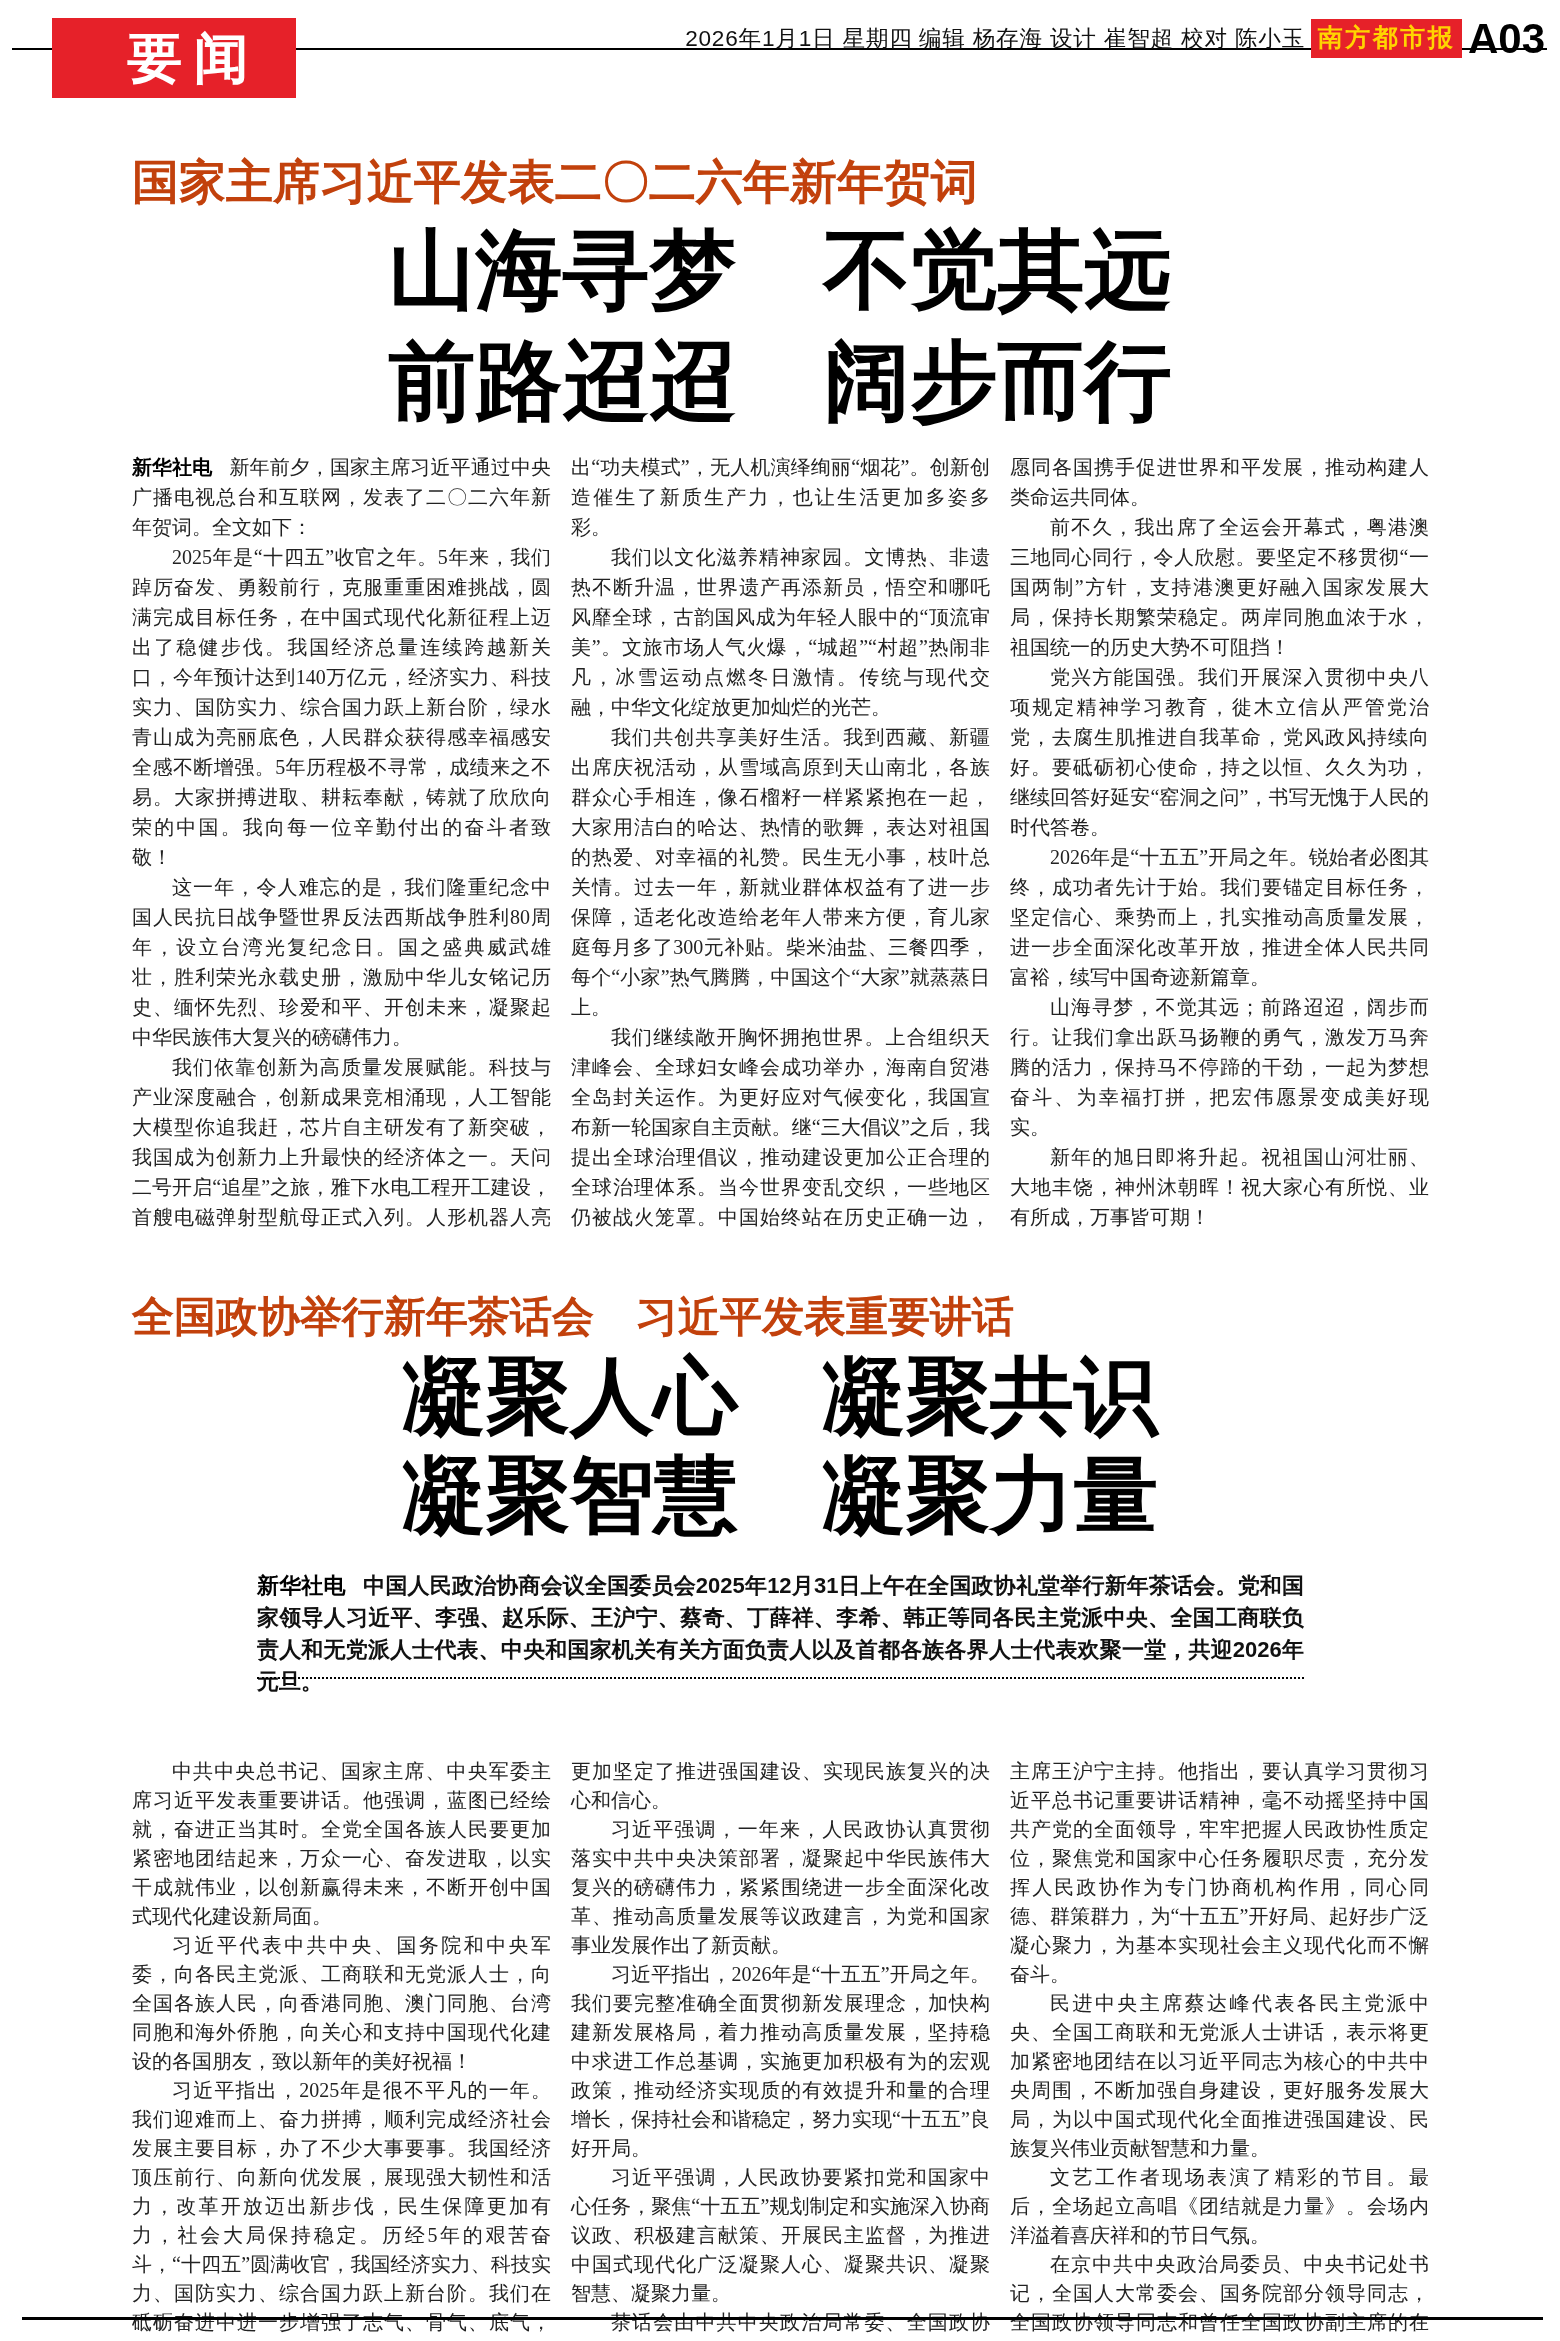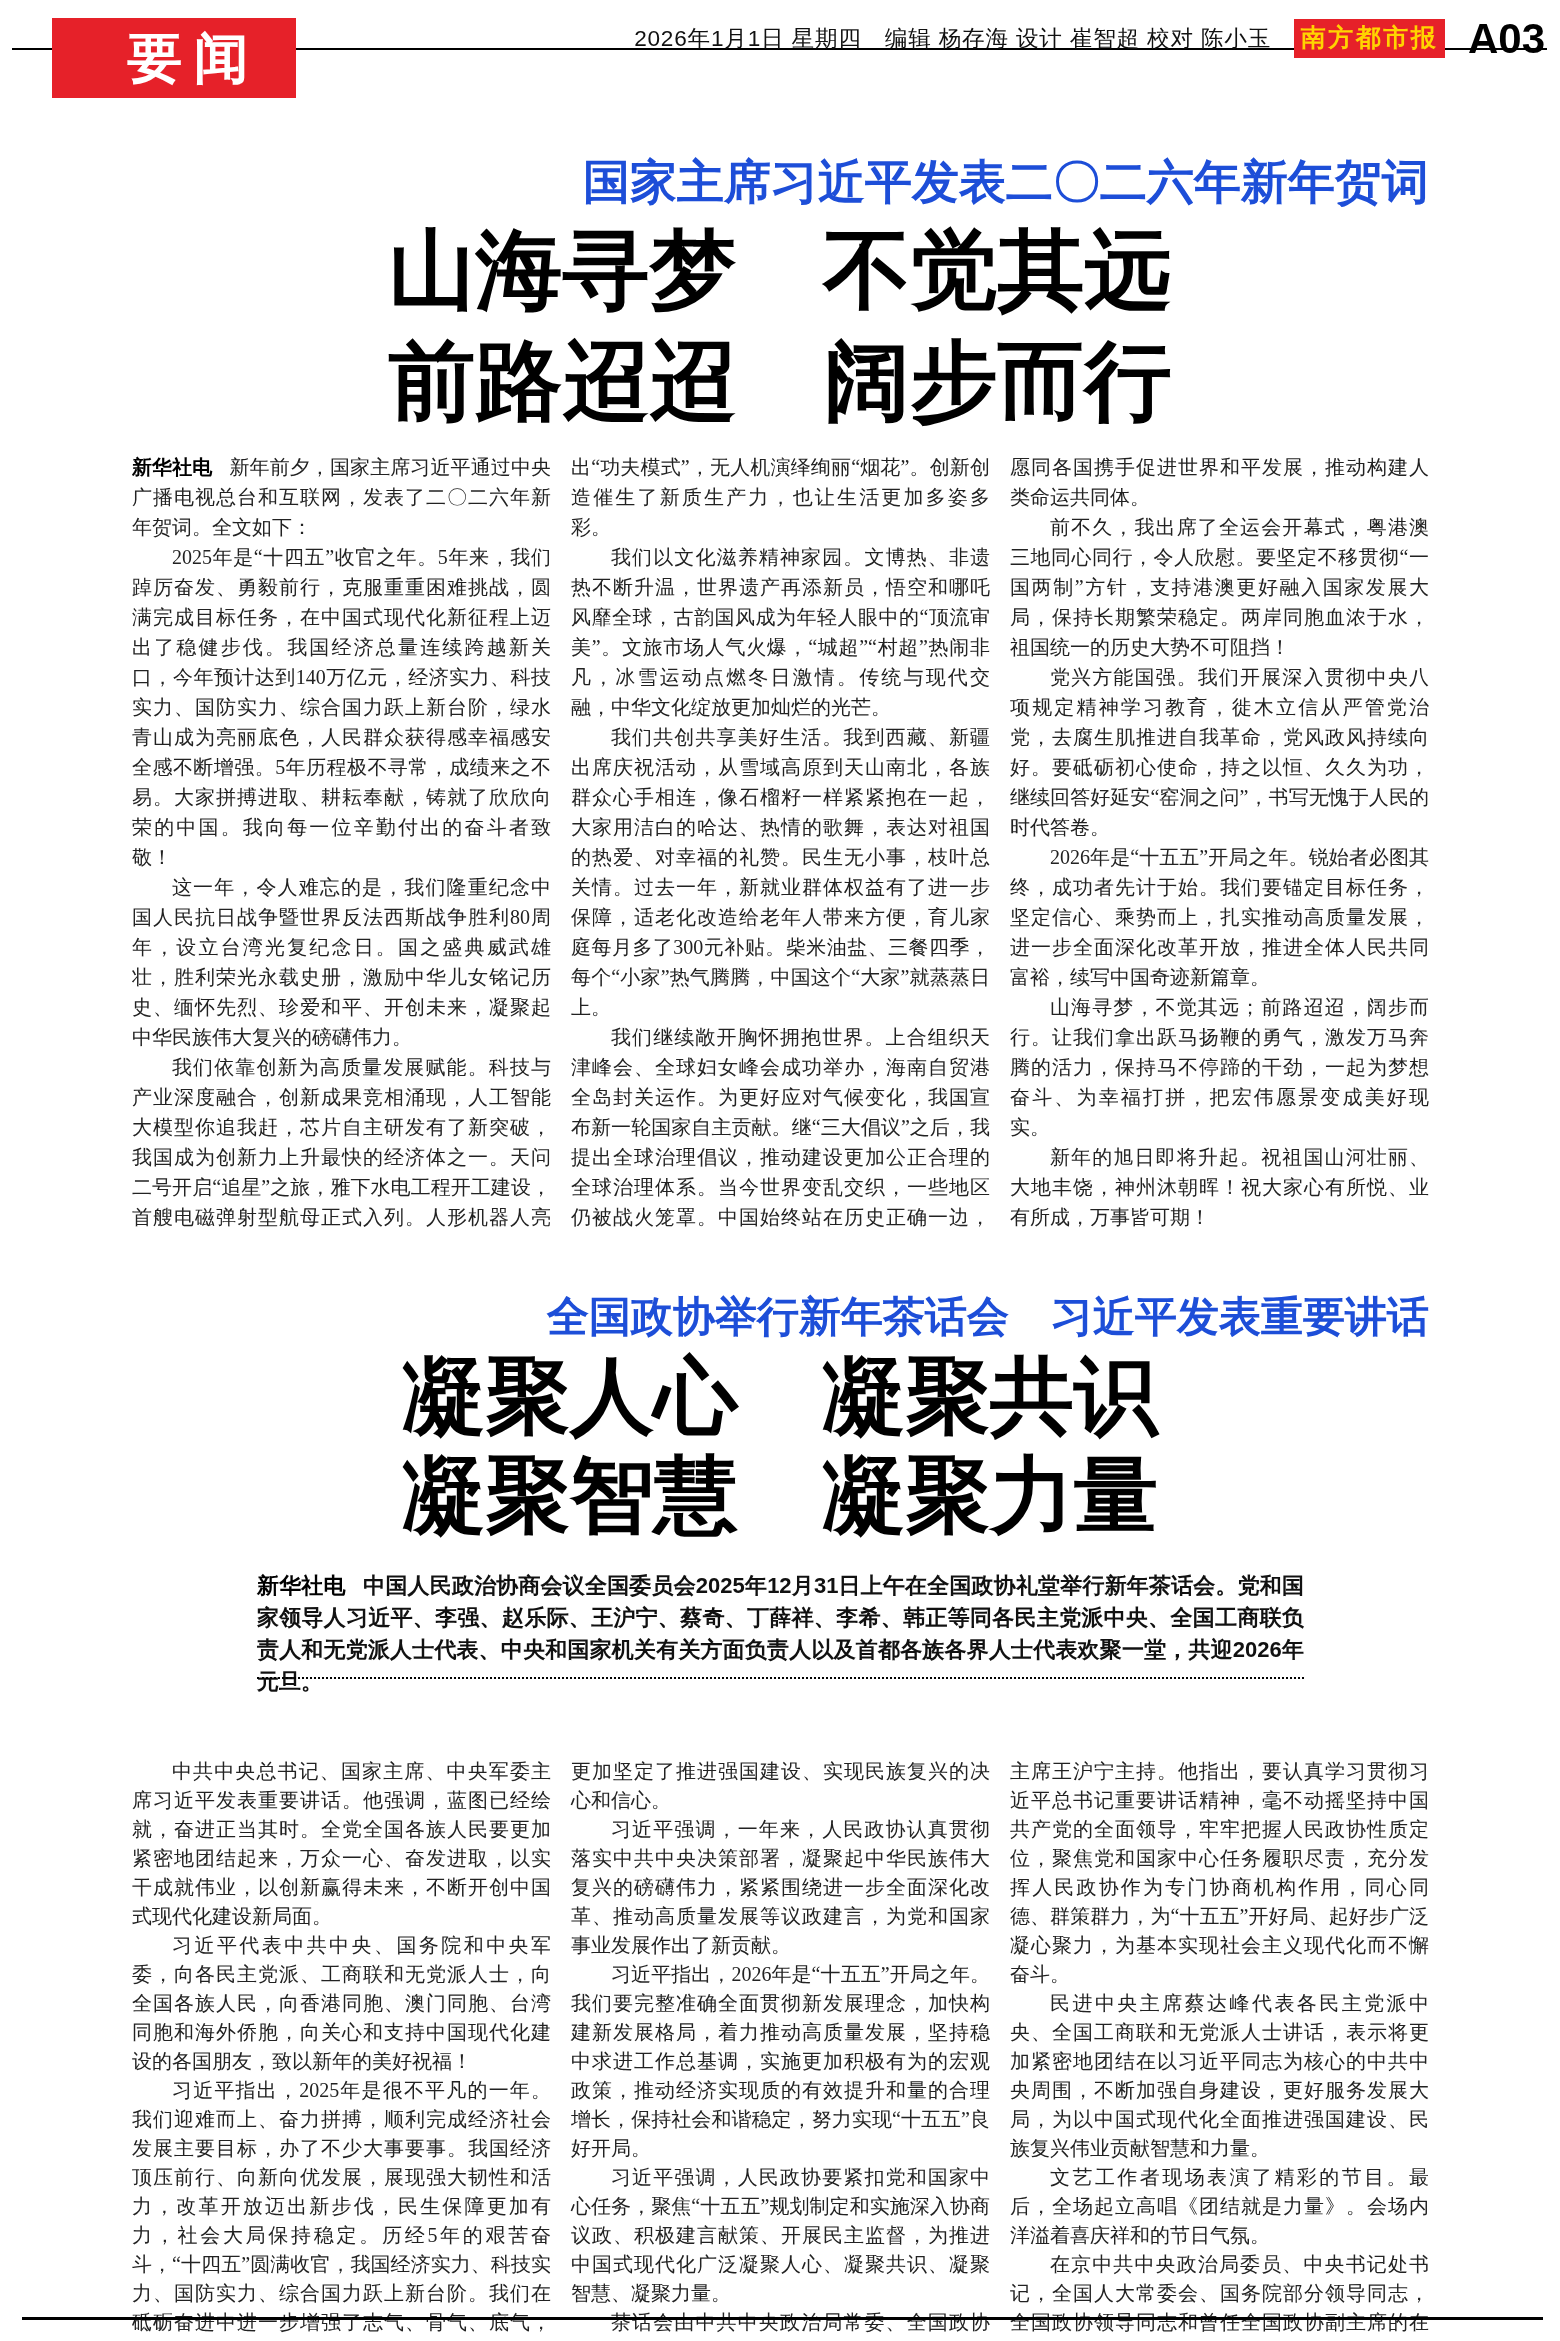--- a/index.html
+++ b/index.html
@@ -3,28 +3,28 @@
 <meta charset="utf-8">
 <style>
   html,body{margin:0;padding:0;background:#fff;}
   .page{position:relative;width:1560px;height:2342px;background:#ffffff;overflow:hidden;
         font-family:"Liberation Serif",serif;color:#1c1c1c;}
   .top-rule{position:absolute;top:48px;left:11.7px;right:13.4px;border-top:2.5px solid #000;}
   .section-badge{position:absolute;left:52px;top:18.4px;width:216px;height:80px;background:#e62129;
         display:flex;align-items:center;justify-content:center;z-index:2;padding-left:28px;}
   .section-badge span{color:#fff;font-family:"Liberation Sans",sans-serif;font-weight:900;
         font-size:55px;letter-spacing:11.7px;text-indent:11.7px;line-height:1;}
-  .header-meta{position:absolute;top:11.7px;right:15px;height:54px;display:flex;align-items:center;gap:23px;
+  .header-meta{position:absolute;top:11.7px;right:15px;height:54px;display:flex;align-items:center;gap:6px;
         font-family:"Liberation Sans",sans-serif;z-index:2;}
   .meta-text{font-size:22.6px;color:#111;letter-spacing:0.8px;}
   .masthead{background:#e62129;color:#ffd400;font-weight:900;font-size:25px;line-height:1;
         padding:5.9px 6.7px 7.5px;letter-spacing:2.5px;}
   .page-no{font-size:42px;font-weight:900;color:#000;}
-  .kicker{position:absolute;left:132px;width:1297px;text-align:right;
-        font-family:"Liberation Sans",sans-serif;font-weight:700;color:#1d4ed8;}
+  .kicker{position:absolute;left:132px;width:1297px;text-align:left;
+        font-family:"Liberation Sans",sans-serif;font-weight:700;color:#c2410c;}
   .kicker.a1{top:156px;font-size:47px;line-height:52px;}
   .kicker.a2{top:1297px;font-size:42px;line-height:40px;}
   .headline{position:absolute;left:90px;width:1380px;text-align:center;
         font-family:"Liberation Sans",sans-serif;font-weight:900;color:#000;}
   .headline.a1{top:214px;font-size:87px;line-height:111px;}
   .headline.a2{top:1347px;font-size:84px;line-height:99px;}
   .body-cols{position:absolute;left:132px;width:1297px;column-count:3;column-gap:20px;
         text-align:justify;overflow:hidden;color:#222;}
   .body-cols.a1{top:452px;height:823px;font-size:20px;line-height:30px;}
   .body-cols.a2{top:1719px;height:593px;font-size:20px;line-height:29px;margin-top:38px;}

